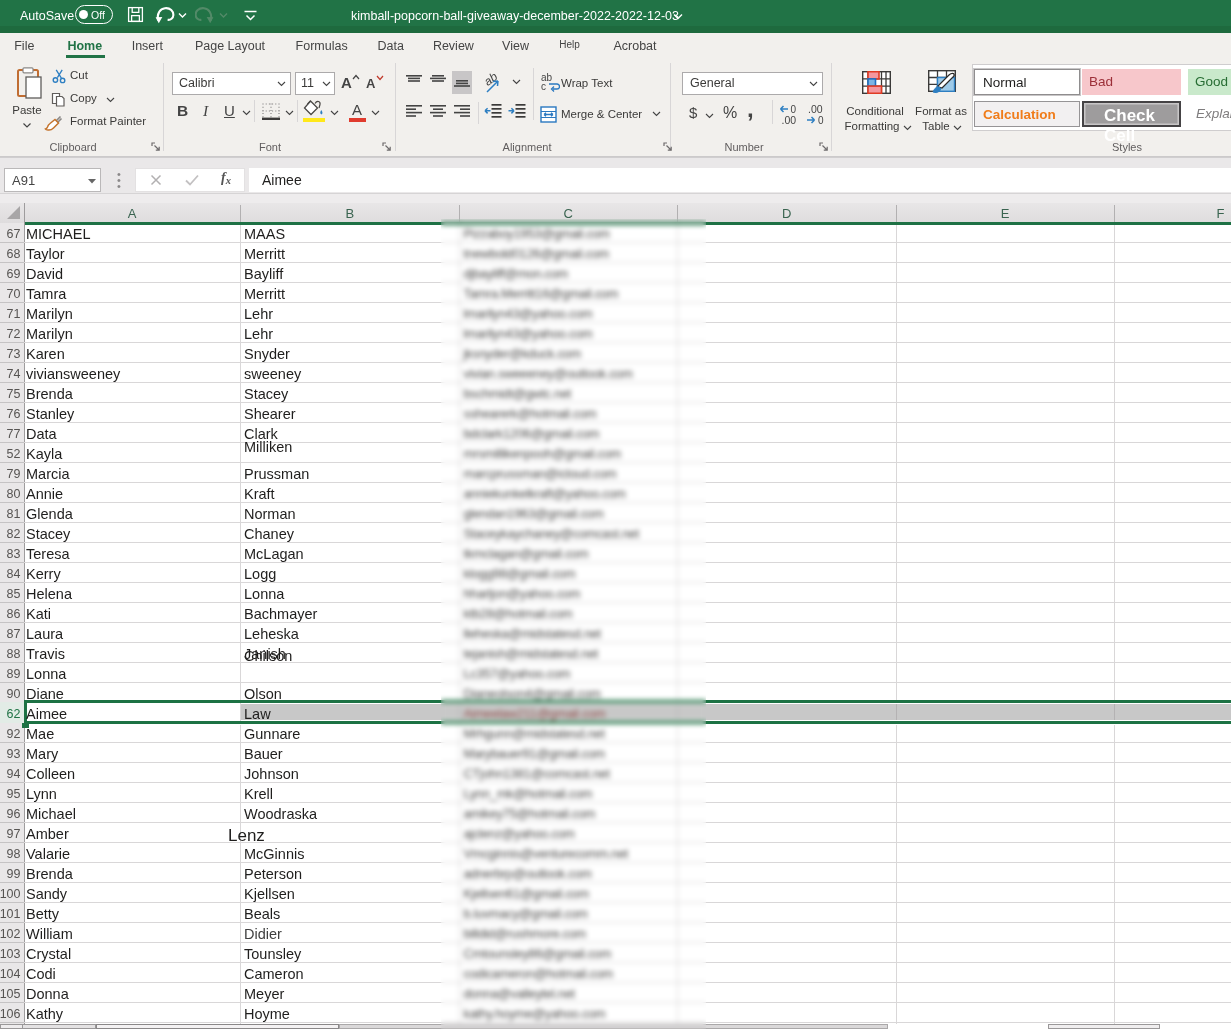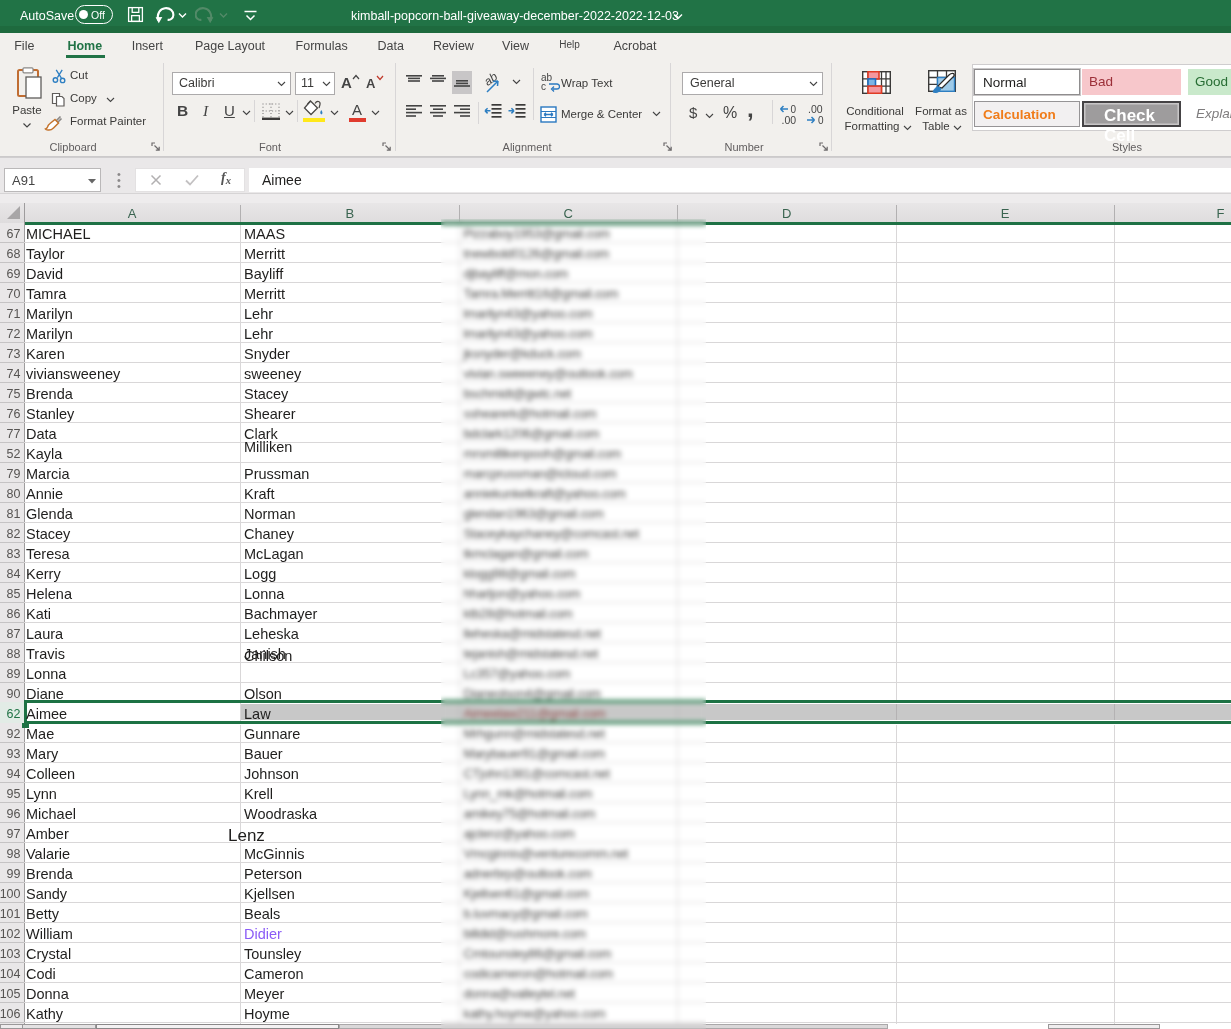--- a/index.html
+++ b/index.html
@@ -559,21 +559,21 @@
     <div class="abs" style="left:24px;top:719.0px;width:1207px;height:1px;background:#d9d7d8"></div>
     <div class="abs" style="left:0;top:719.0px;width:24px;height:1px;background:#c5c3c4"></div>
     <div class="abs" style="left:20.5px;top:704.1px;transform:translateX(-100%);font-size:12.5px;color:#565452">101</div>
     <div class="abs" style="left:26px;top:702.9px;font-size:14.5px;color:#1f1e1d">Betty</div>
     <div class="abs" style="left:244.0px;top:702.9px;font-size:14.5px;color:#1f1e1d">Beals</div>
     <div class="abs" style="left:463.5px;top:703.3px;font-size:12.8px;letter-spacing:-0.25px;color:#454443">b.luvmacy@gmail.com</div>
     <div class="abs" style="left:24px;top:739.0px;width:1207px;height:1px;background:#d9d7d8"></div>
     <div class="abs" style="left:0;top:739.0px;width:24px;height:1px;background:#c5c3c4"></div>
     <div class="abs" style="left:20.5px;top:724.1px;transform:translateX(-100%);font-size:12.5px;color:#565452">102</div>
     <div class="abs" style="left:26px;top:722.9px;font-size:14.5px;color:#1f1e1d">William</div>
-    <div class="abs" style="left:244.0px;top:722.9px;font-size:14.5px;color:#8b5cf6">Didier</div>
+    <div class="abs" style="left:244.0px;top:722.9px;font-size:14.5px;color:#404040">Didier</div>
     <div class="abs" style="left:463.5px;top:723.3px;font-size:12.8px;letter-spacing:-0.25px;color:#454443">billdid@rushmore.com</div>
     <div class="abs" style="left:24px;top:759.0px;width:1207px;height:1px;background:#d9d7d8"></div>
     <div class="abs" style="left:0;top:759.0px;width:24px;height:1px;background:#c5c3c4"></div>
     <div class="abs" style="left:20.5px;top:744.1px;transform:translateX(-100%);font-size:12.5px;color:#565452">103</div>
     <div class="abs" style="left:26px;top:742.9px;font-size:14.5px;color:#1f1e1d">Crystal</div>
     <div class="abs" style="left:244.0px;top:742.9px;font-size:14.5px;color:#1f1e1d">Tounsley</div>
     <div class="abs" style="left:463.5px;top:743.3px;font-size:12.8px;letter-spacing:-0.25px;color:#454443">Cmtounsley86@gmail.com</div>
     <div class="abs" style="left:24px;top:779.0px;width:1207px;height:1px;background:#d9d7d8"></div>
     <div class="abs" style="left:0;top:779.0px;width:24px;height:1px;background:#c5c3c4"></div>
     <div class="abs" style="left:20.5px;top:764.1px;transform:translateX(-100%);font-size:12.5px;color:#565452">104</div>

